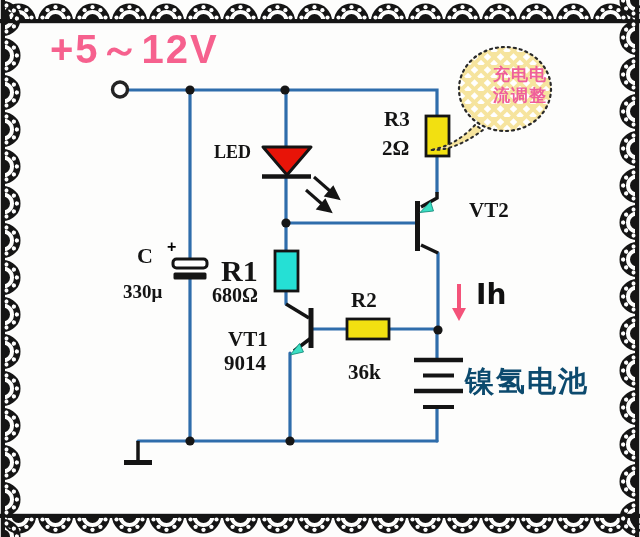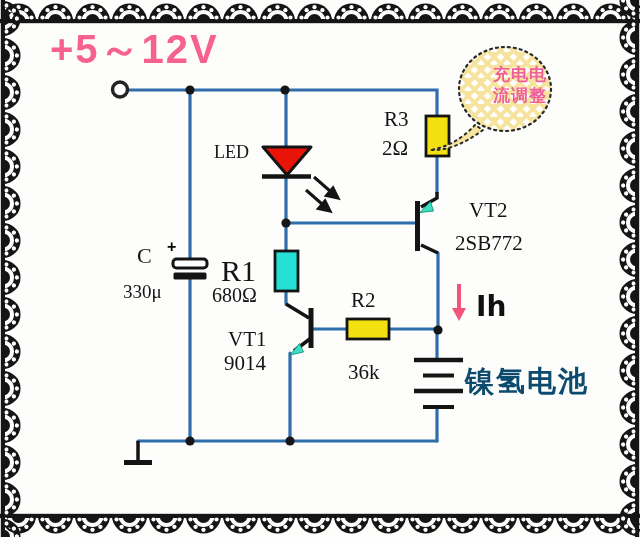--- a/index.html
+++ b/index.html
@@ -2,37 +2,37 @@
 <html><head>
 <meta charset="utf-8">
 <style>
   html,body{margin:0;padding:0;background:#ffffff;}
   .stage{
     position:relative;width:640px;height:537px;background:#fdfdfc;overflow:hidden;
     font-family:"Liberation Sans","DejaVu Sans",sans-serif;
   }
   .stage svg{position:absolute;left:0;top:0;}
   .txt{position:absolute;white-space:nowrap;z-index:5;}
-  .serif{font-family:"Liberation Serif","DejaVu Serif",serif;font-weight:400;color:#141414;}
+  .serif{font-family:"Liberation Serif","DejaVu Serif",serif;font-weight:700;color:#141414;}
   .supply{left:50px;top:22px;font-size:40px;font-weight:800;color:#f6618e;letter-spacing:2px;}
   .led-label{left:214px;top:142px;font-size:18px;}
   .c-name{left:137px;top:243px;font-size:22px;}
   .c-plus{left:167px;top:238px;font-size:16px;font-weight:800;font-family:"Liberation Sans",sans-serif;}
   .c-value{left:123px;top:281px;font-size:19px;}
   .r1-name{left:221px;top:254px;font-size:30px;}
   .r1-value{left:212px;top:284px;font-size:20px;}
   .vt1-name{left:228px;top:327px;font-size:21px;}
   .vt1-value{left:224px;top:351px;font-size:21px;}
   .r2-name{left:351px;top:288px;font-size:21px;}
   .r2-value{left:348px;top:360px;font-size:21px;}
   .r3-name{left:384px;top:107px;font-size:21px;}
   .r3-value{left:382px;top:136px;font-size:21px;}
   .vt2-name{left:469px;top:198px;font-size:21px;}
   .vt2-value{left:455px;top:231px;font-size:21px;}
-  .ih-label{left:476px;top:290px;font-size:28px;font-weight:800;color:#101010;
+  .ih-label{left:476px;top:278px;font-size:28px;font-weight:800;color:#101010;
             font-family:"DejaVu Sans","Liberation Sans",sans-serif;}
   .battery-label{left:465px;top:362px;font-size:29px;font-weight:700;color:#0c4a6e;letter-spacing:2px;}
   .watermark{left:149px;top:406px;font-size:19px;color:#f2607e;font-weight:500;letter-spacing:1px;}
   .bubble-line{left:461px;width:86px;text-align:right;font-size:17px;font-weight:700;
                color:#ef5f9b;letter-spacing:1px;}
   .bubble-l1{top:63px;}
   .bubble-l2{top:84px;}
 </style>
 </head>
 <body>
@@ -187,20 +187,19 @@
   <div class="txt serif r2-name">R2</div>
   <div class="txt serif r2-value">36k</div>
 
   <div class="txt serif r3-name">R3</div>
   <div class="txt serif r3-value">2Ω</div>
 
   <div class="txt serif vt1-name">VT1</div>
   <div class="txt serif vt1-value">9014</div>
 
   <div class="txt serif vt2-name">VT2</div>
-  <div class="txt serif vt2-value">2SB772</div>
 
   <div class="txt ih-label">Ih</div>
 
   <div class="txt battery-label">镍氢电池</div>
 
 
 </div>
 
 </body></html>

